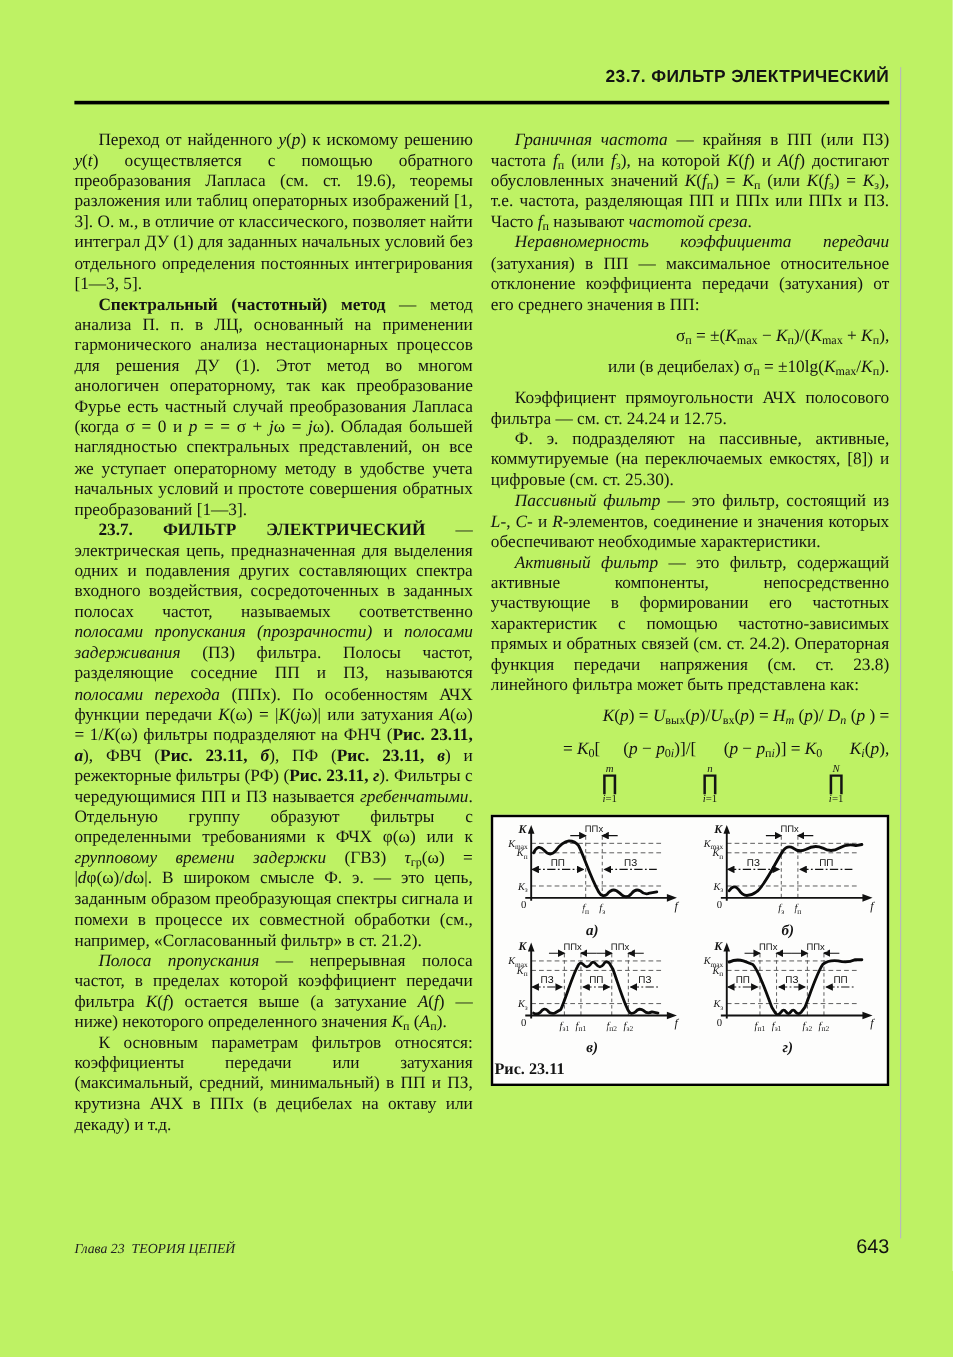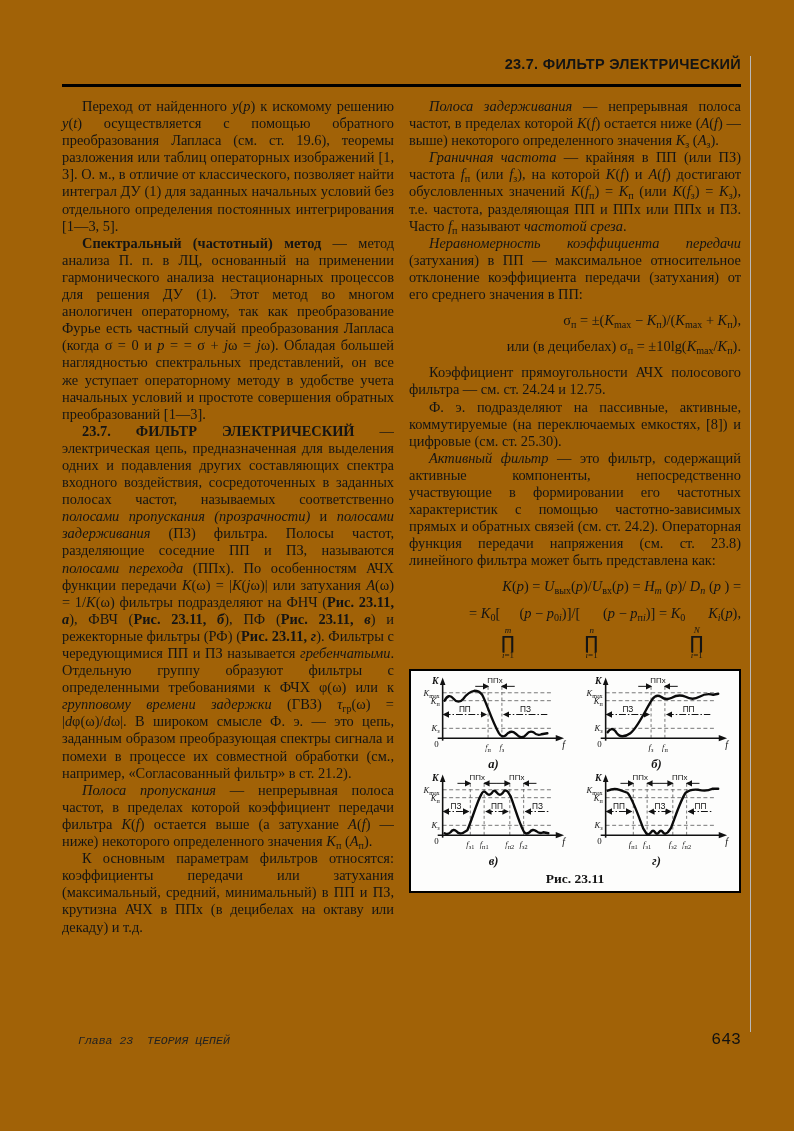--- a/index.html
+++ b/index.html
@@ -1,41 +1,41 @@
 <!DOCTYPE html>
 <html lang="ru"><head>
 <meta charset="utf-8">
 <style>
   html,body{margin:0;padding:0;background:#ffffff;}
-  .page{position:relative;width:794px;height:1131px;background:#a16207;overflow:hidden;
+  .page{position:relative;width:794px;height:1131px;background:#bef264;overflow:hidden;
         font-family:"Liberation Serif",serif;color:#141414;}
   .running-header{position:absolute;top:56px;left:62px;width:679px;text-align:right;
         font-family:"Liberation Sans",sans-serif;font-weight:700;font-size:14.5px;letter-spacing:.3px;}
   .header-rule{position:absolute;top:84px;left:62px;width:679px;height:3px;background:#000;}
   .scan-edge{position:absolute;top:56px;left:750px;width:1px;height:976px;background:#b9b9b9;}
-  .columns{position:absolute;top:98px;left:62px;width:679px;display:flex;gap:15px;}
+  .columns{position:absolute;top:109px;left:62px;width:679px;display:flex;gap:15px;}
   .col{width:332px;font-size:14.4px;line-height:17.1px;text-align:justify;}
   .col p{margin:0;text-indent:20px;}
   .col p.formula{text-indent:0;text-align:right;margin:9px 0 9px 26px;}
   .col p.formula.flush{margin-left:0;}
   .col p.formula.fline2{margin-top:2px;margin-left:32px;}
   sub{font-size:.7em;vertical-align:-.25em;line-height:0;}
   .prod{display:inline-flex;flex-direction:column;align-items:center;line-height:1;
         vertical-align:-1.05em;margin:0 1px;}
   .prod .pt,.prod .pb{font-size:9px;line-height:9px;}
   .prod .ps{font-size:18px;line-height:16px;font-family:"DejaVu Sans",sans-serif;}
   .figure-box{margin-top:8px;border:2px solid #000;background:#fdfdfc;padding:4px 1px 2px;}
   .fig-grid{display:grid;grid-template-columns:1fr 1fr;row-gap:1px;}
   .plot-cell{text-align:center;}
   .plot-caption{font-style:italic;font-weight:700;font-size:12.5px;line-height:13px;margin-top:0;}
-  .fig-caption{text-align:center;font-weight:700;font-size:13.5px;margin:2px 0 2px;}
+  .fig-caption{font-weight:700;font-size:13.5px;margin:2px 0 2px;}
   .footer{position:absolute;top:1030px;left:62px;width:679px;display:flex;
         justify-content:space-between;align-items:baseline;}
-  .footer .left{font-family:Liberation Mono, monospace;font-style:italic;font-size:11.5px;color:#222;margin-left:16px;}
-  .footer .right{font-family:Liberation Mono, monospace;font-size:16.5px;color:#111;}
+  .footer .left{font-family:Liberation Serif, serif;font-style:italic;font-size:11.5px;color:#222;}
+  .footer .right{font-family:Liberation Sans, sans-serif;font-size:16.5px;color:#111;}
 </style>
 </head>
 <body>
 
 <div class="page">
   <div class="running-header">23.7. ФИЛЬТР ЭЛЕКТРИЧЕСКИЙ</div>
   <div class="header-rule"></div>
   <div class="scan-edge"></div>
 
   <div class="columns">
@@ -43,27 +43,27 @@
       <div class="paras">
           <p class="body">Переход от найденного <i>y</i>(<i>p</i>) к искомому решению <i>y</i>(<i>t</i>) осуществляется с помощью обратного преобразования Лапласа (см. ст. 19.6), теоремы разложения или таблиц операторных изображений [1, 3]. О. м., в отличие от классического, позволяет найти интеграл ДУ (1) для заданных начальных условий без отдельного определения постоянных интегрирования [1—3, 5].</p>
           <p class="body"><b>Спектральный (частотный) метод</b> — метод анализа П. п. в ЛЦ, основанный на применении гармонического анализа нестационарных процессов для решения ДУ (1). Этот метод во многом анологичен операторному, так как преобразование Фурье есть частный случай преобразования Лапласа (когда σ = 0 и <i>p</i> = = σ + <i>j</i>ω = <i>j</i>ω). Обладая большей наглядностью спектральных представлений, он все же уступает операторному методу в удобстве учета начальных условий и простоте совершения обратных преобразований [1—3].</p>
           <p class="body"><b>23.7. ФИЛЬТР ЭЛЕКТРИЧЕСКИЙ</b> — электрическая цепь, предназначенная для выделения одних и подавления других составляющих спектра входного воздействия, сосредоточенных в заданных полосах частот, называемых соответственно <i>полосами пропускания (прозрачности)</i> и <i>полосами задерживания</i> (ПЗ) фильтра. Полосы частот, разделяющие соседние ПП и ПЗ, называются <i>полосами перехода</i> (ППх). По особенностям АЧХ функции передачи <i>K</i>(ω) = |<i>K</i>(<i>j</i>ω)| или затухания <i>A</i>(ω) = 1/<i>K</i>(ω) фильтры подразделяют на ФНЧ (<b>Рис. 23.11, <i>а</i></b>), ФВЧ (<b>Рис. 23.11, <i>б</i></b>), ПФ (<b>Рис. 23.11, <i>в</i></b>) и режекторные фильтры (РФ) (<b>Рис. 23.11, <i>г</i></b>). Фильтры с чередующимися ПП и ПЗ называется <i>гребенчатыми</i>. Отдельную группу образуют фильтры с определенными требованиями к ФЧХ φ(ω) или к <i>групповому времени задержки</i> (ГВЗ) <i>τ</i><sub>гр</sub>(ω) = |<i>d</i>φ(ω)/<i>d</i>ω|. В широком смысле Ф. э. — это цепь, заданным образом преобразующая спектры сигнала и помехи в процессе их совместной обработки (см., например, «Согласованный фильтр» в ст. 21.2).</p>
           <p class="body"><i>Полоса пропускания</i> — непрерывная полоса частот, в пределах которой коэффициент передачи фильтра <i>K</i>(<i>f</i>) остается выше (а затухание <i>A</i>(<i>f</i>) — ниже) некоторого определенного значения <i>K</i><sub>п</sub> (<i>A</i><sub>п</sub>).</p>
           <p class="body">К основным параметрам фильтров относятся: коэффициенты передачи или затухания (максимальный, средний, минимальный) в ПП и ПЗ, крутизна АЧХ в ППх (в децибелах на октаву или декаду) и т.д.</p>
         </div>
     </div>
     <div class="col">
       <div class="paras">
-          <p class="body"><i>Полоса задерживания</i> — непрерывная полоса частот, в пределах которой <i>K</i>(<i>f</i>) остается ниже (<i>A</i>(<i>f</i>) — выше) некоторого определенного значения <i>K</i><sub>з</sub> (<i>A</i><sub>з</sub>).</p>
           <p class="body"><i>Граничная частота</i> — крайняя в ПП (или ПЗ) частота <i>f</i><sub>п</sub> (или <i>f</i><sub>з</sub>), на которой <i>K</i>(<i>f</i>) и <i>A</i>(<i>f</i>) достигают обусловленных значений <i>K</i>(<i>f</i><sub>п</sub>) = <i>K</i><sub>п</sub> (или <i>K</i>(<i>f</i><sub>з</sub>) = <i>K</i><sub>з</sub>), т.е. частота, разделяющая ПП и ППх или ППх и ПЗ. Часто <i>f</i><sub>п</sub> называют <i>частотой среза</i>.</p>
           <p class="body"><i>Неравномерность коэффициента передачи</i> (затухания) в ПП — максимальное относительное отклонение коэффициента передачи (затухания) от его среднего значения в ПП:</p>
           <p class="formula">σ<sub>п</sub> = ±(<i>K</i><sub>max</sub> − <i>K</i><sub>п</sub>)/(<i>K</i><sub>max</sub> + <i>K</i><sub>п</sub>),</p>
           <p class="formula flush">или (в децибелах) σ<sub>п</sub> = ±10lg(<i>K</i><sub>max</sub>/<i>K</i><sub>п</sub>).</p>
           <p class="body">Коэффициент прямоугольности АЧХ полосового фильтра — см. ст. 24.24 и 12.75.</p>
           <p class="body">Ф. э. подразделяют на пассивные, активные, коммутируемые (на переключаемых емкостях, [8]) и цифровые (см. ст. 25.30).</p>
+          <p class="body"><i>Пассивный фильтр</i> — это фильтр, состоящий из <i>L</i>-, <i>C</i>- и <i>R</i>-элементов, соединение и значения которых обеспечивают необходимые характеристики.</p>
           <p class="body"><i>Активный фильтр</i> — это фильтр, содержащий активные компоненты, непосредственно участвующие в формировании его частотных характеристик с помощью частотно-зависимых прямых и обратных связей (см. ст. 24.2). Операторная функция передачи напряжения (см. ст. 23.8) линейного фильтра может быть представлена как:</p>
           <p class="formula"><i>K</i>(<i>p</i>) = <i>U</i><sub>вых</sub>(<i>p</i>)/<i>U</i><sub>вх</sub>(<i>p</i>) = <i>H<sub>m</sub></i> (<i>p</i>)/ <i>D<sub>n</sub></i> (<i>p</i> ) =</p>
           <p class="formula flush fline2">= <i>K</i><sub>0</sub>[<span class="prod">
               <span class="pt"><i>m</i></span>
               <span class="ps">∏</span>
               <span class="pb"><i>i</i>=1</span>
             </span> (<i>p</i> − <i>p</i><sub>0<i>i</i></sub>)]/[ <span class="prod">
               <span class="pt"><i>n</i></span>
               <span class="ps">∏</span>
               <span class="pb"><i>i</i>=1</span>

